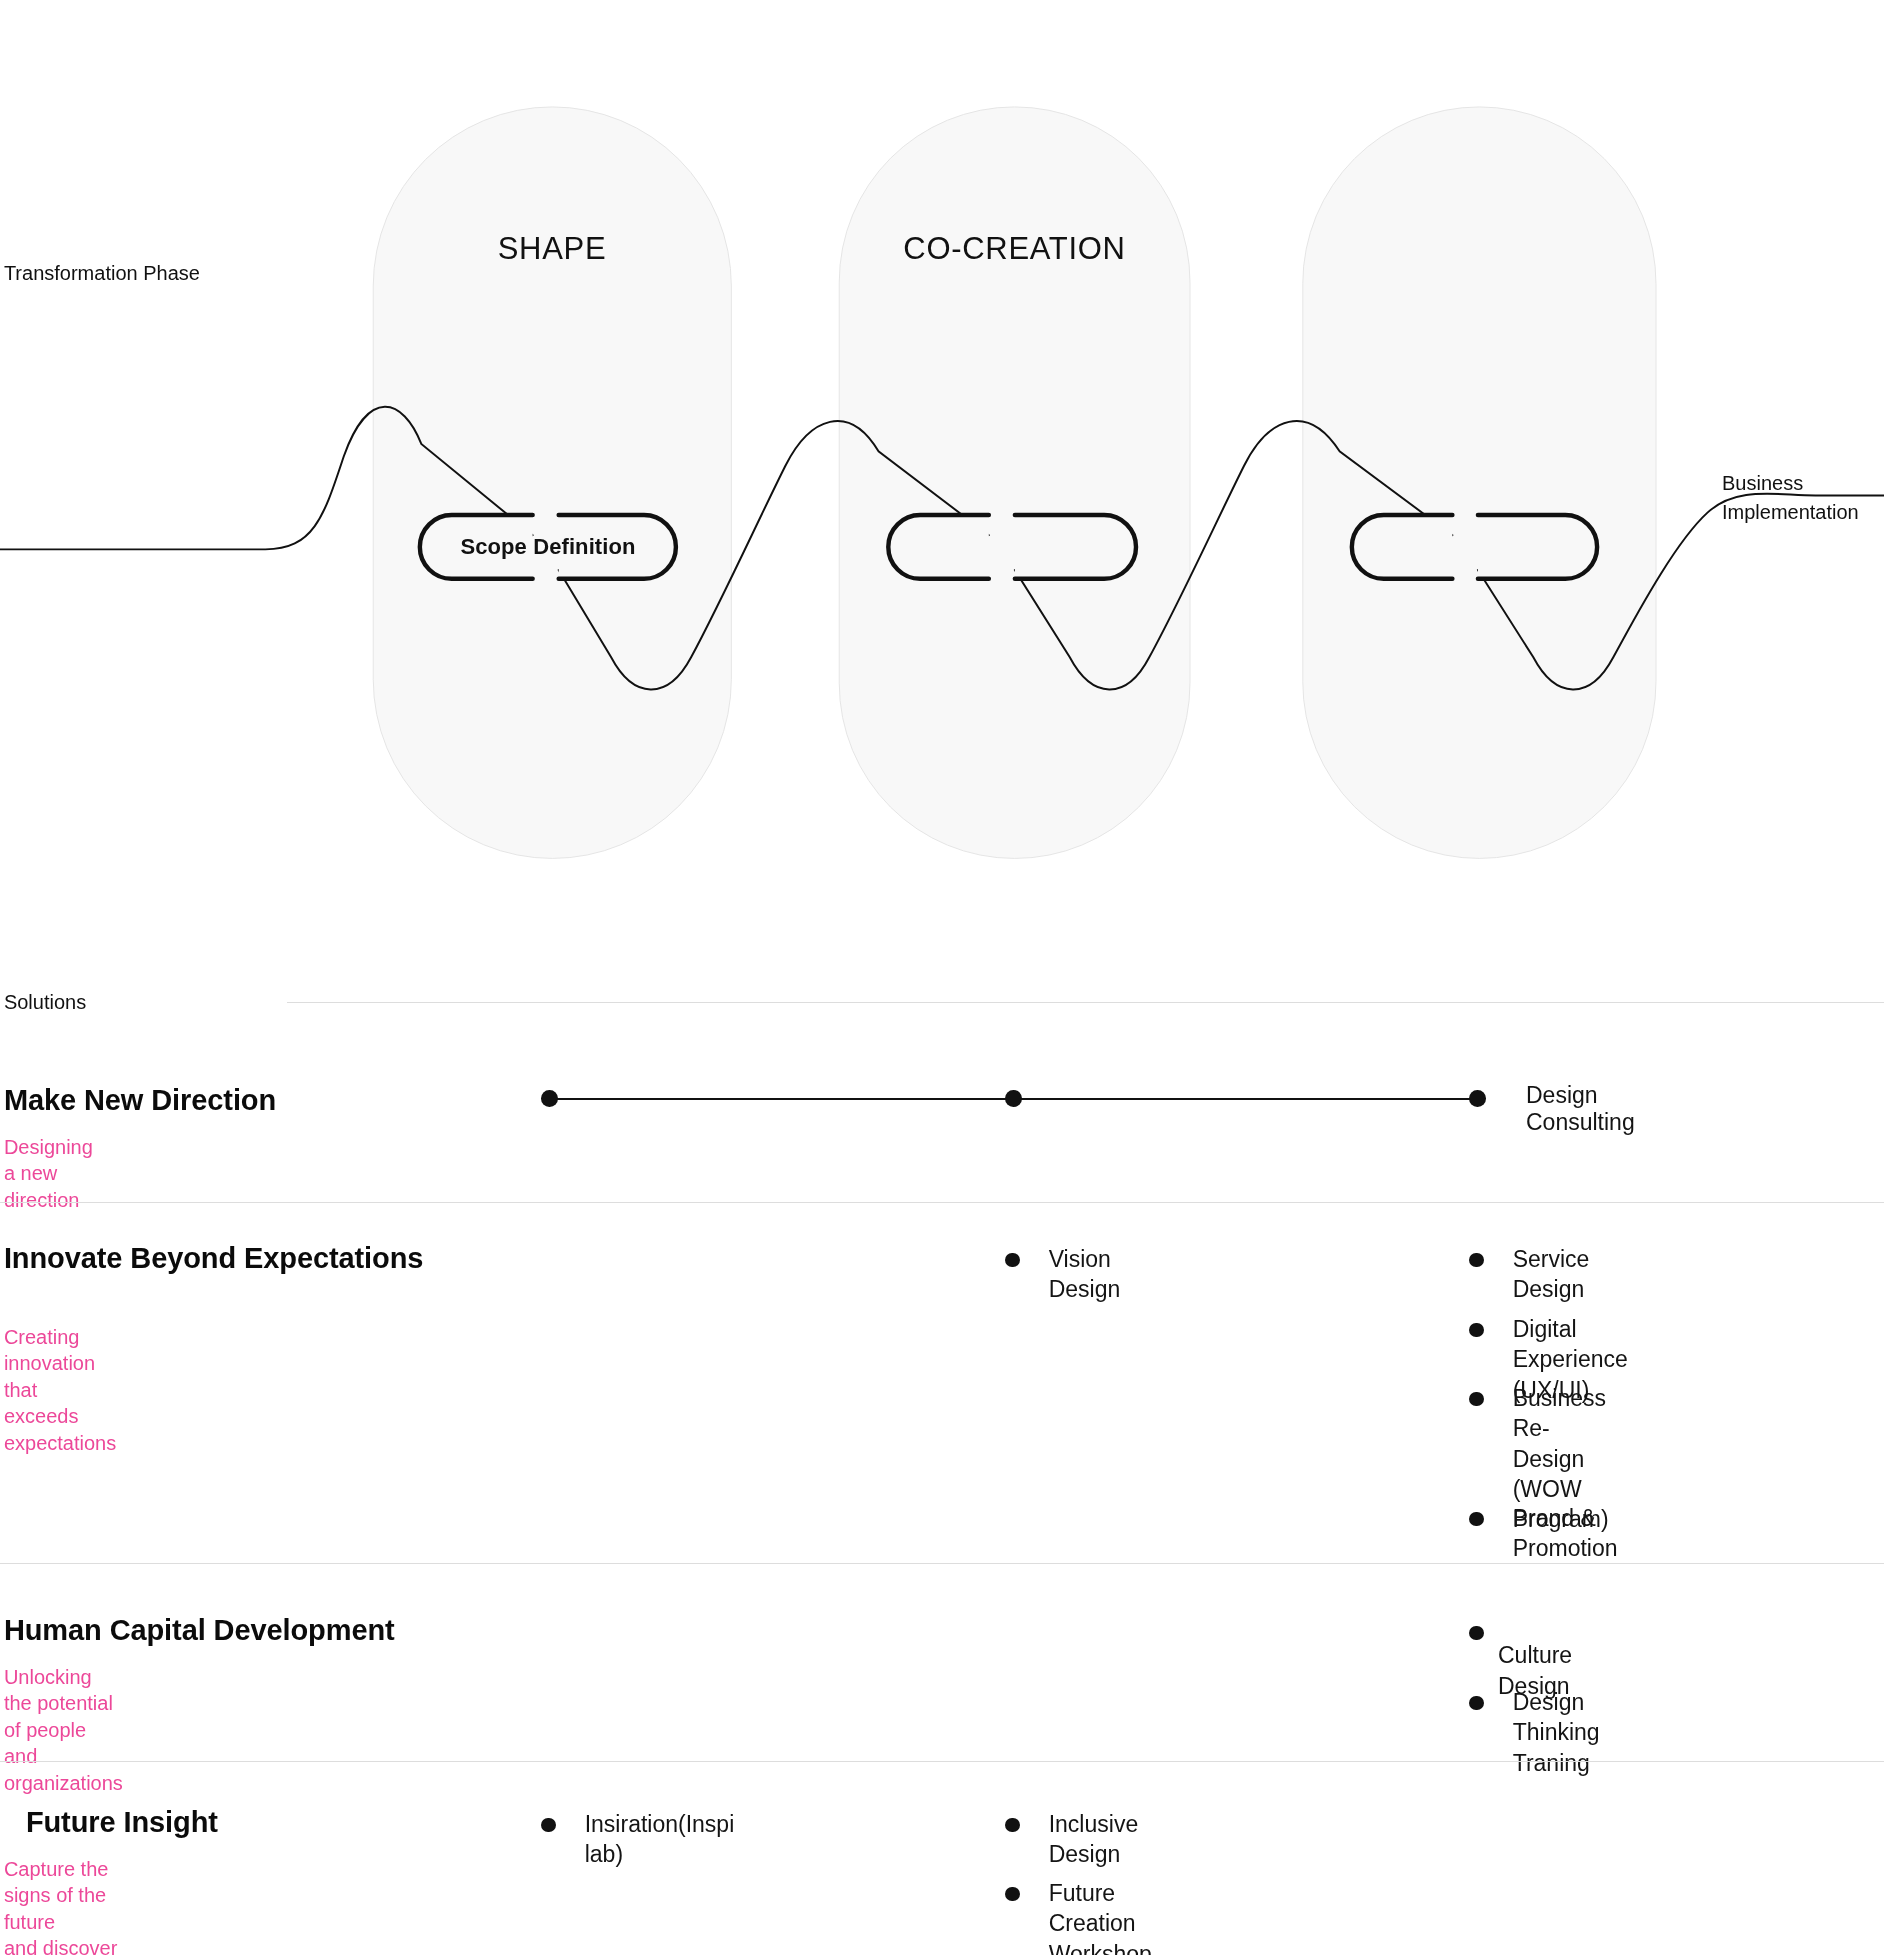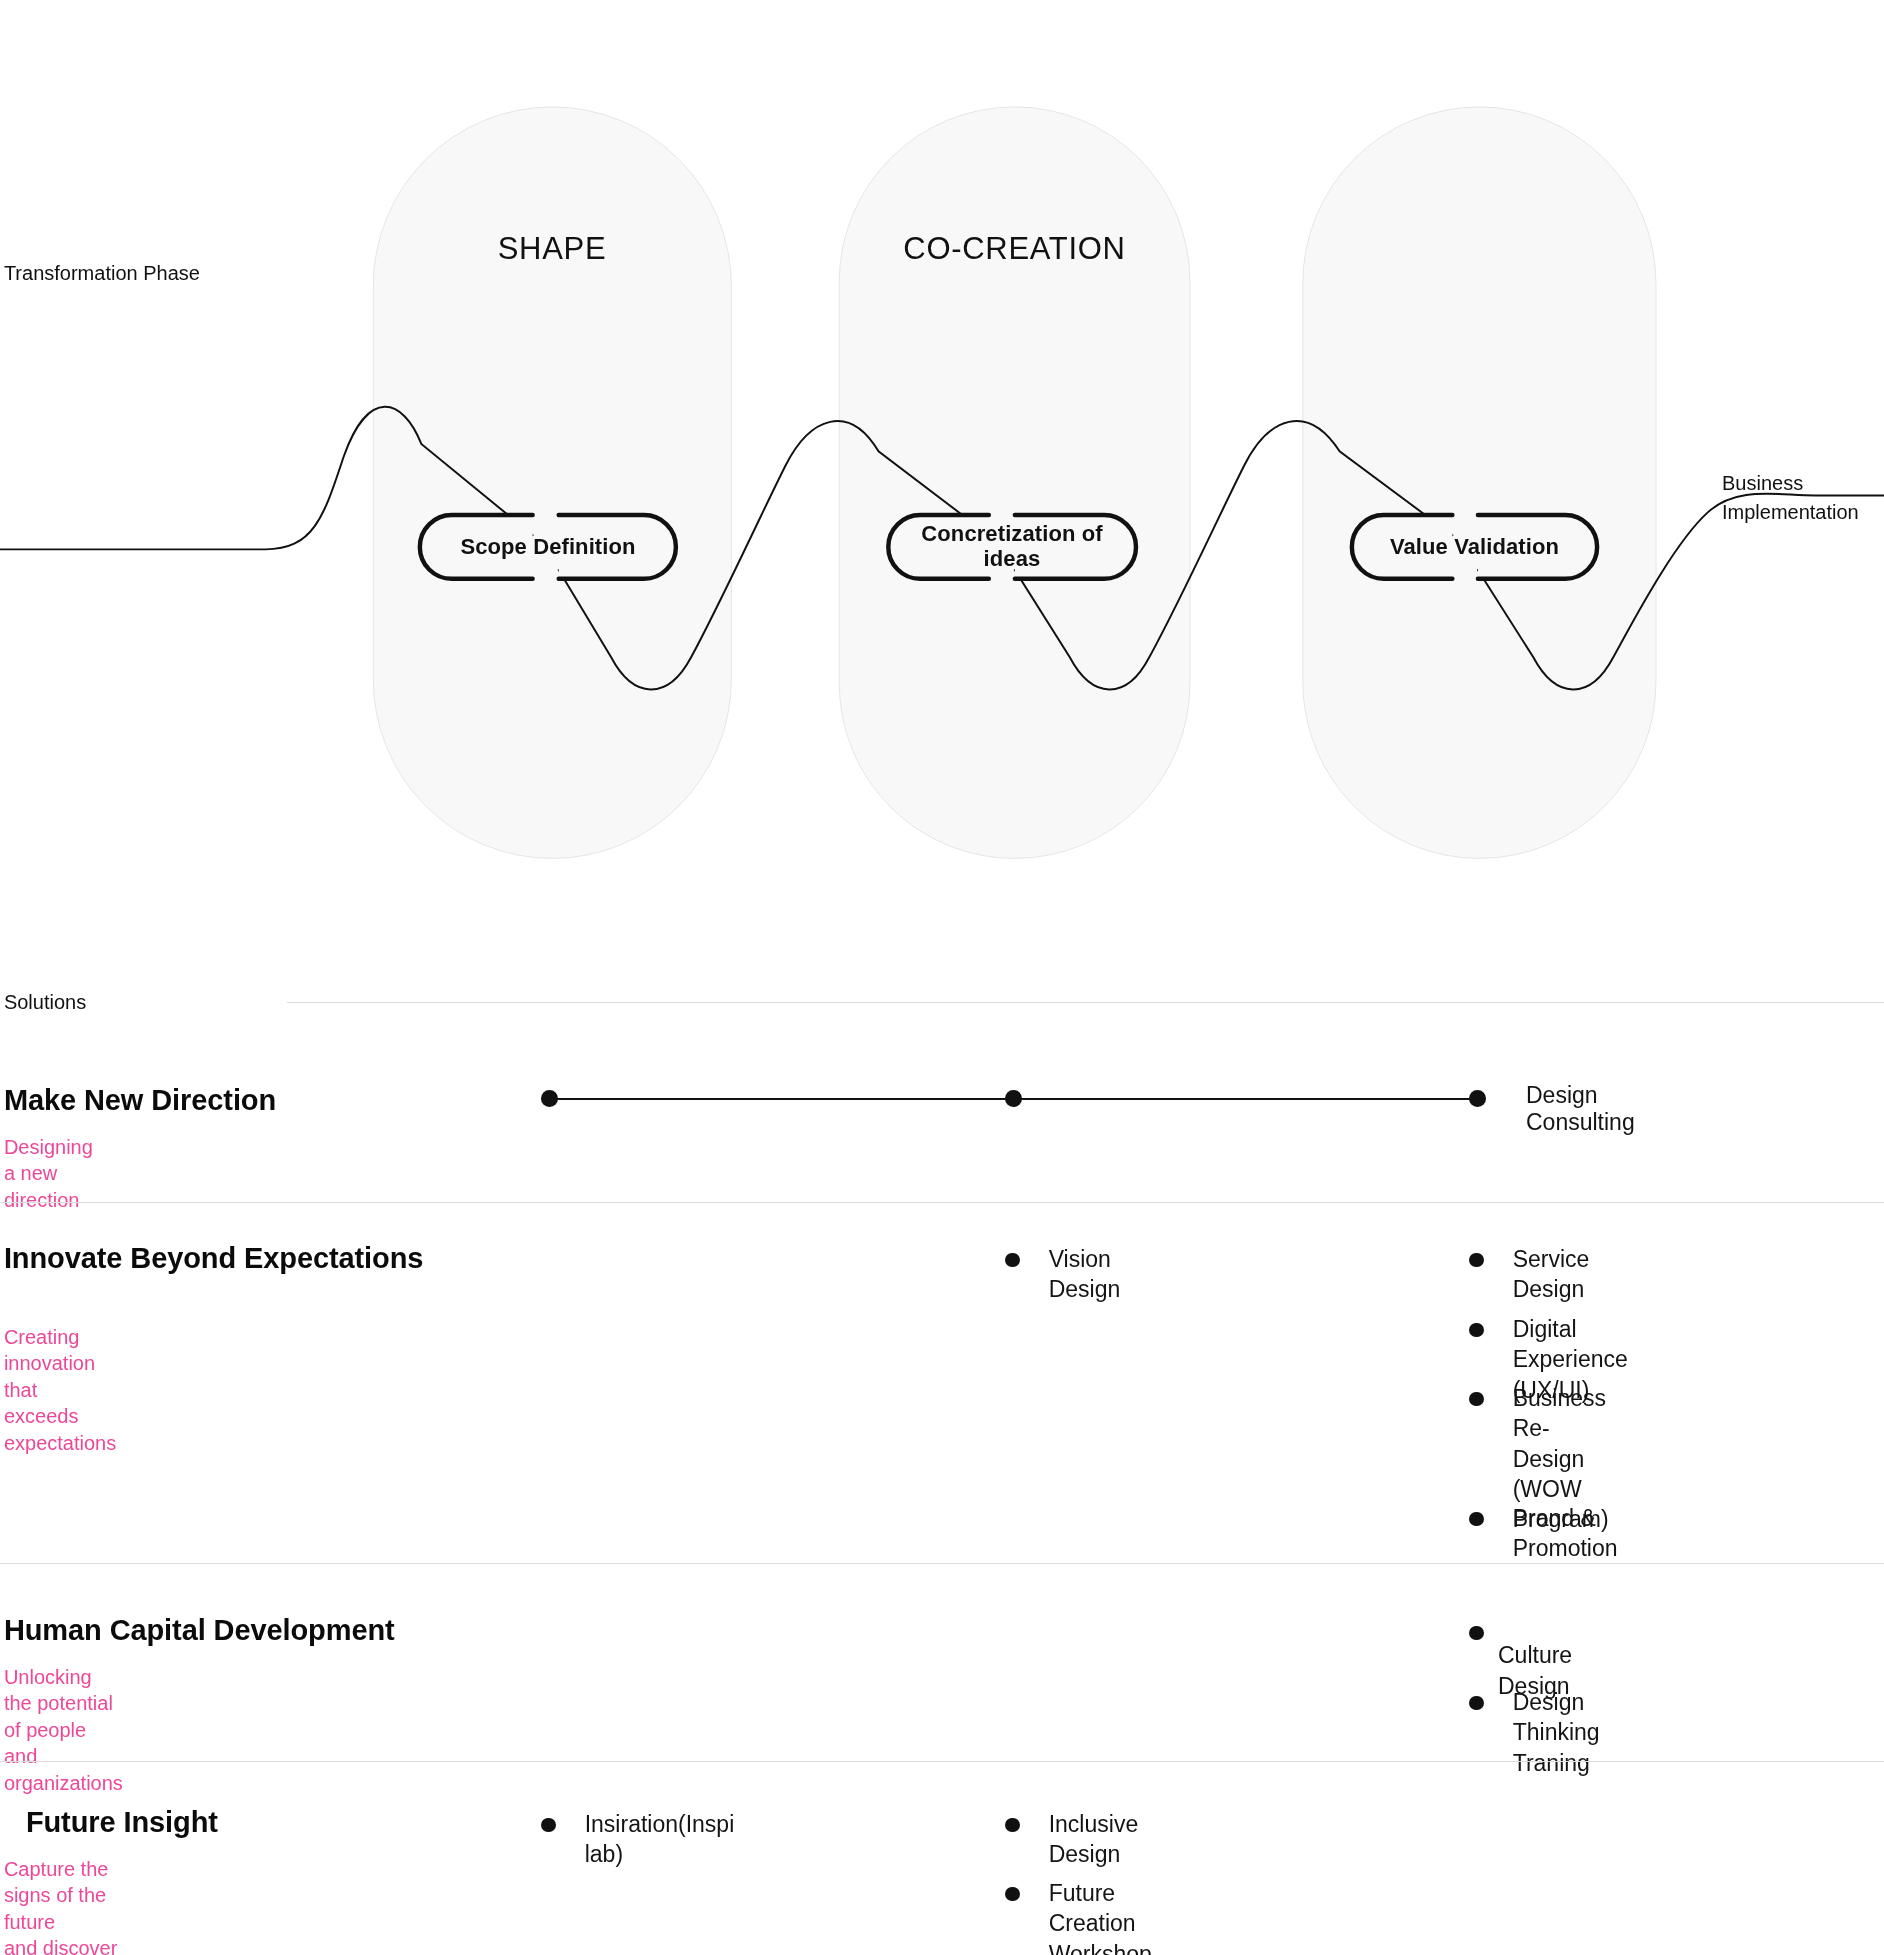--- a/index.html
+++ b/index.html
@@ -95,23 +95,20 @@
 
       <path d="M2015,1050 L1875,1050 A65,65 0 0 0 1875,1180 L2015,1180
            M2068,1180 L2250,1180 A65,65 0 0 0 2250,1050 L2068,1050"></path>
 
       <path d="M2960,1050 L2820,1050 A65,65 0 0 0 2820,1180 L2960,1180
            M3012,1180 L3190,1180 A65,65 0 0 0 3190,1050 L3012,1050"></path>
     </g>
   </svg>
 
   <div class="pill" style="left:420px;top:515px;width:256px;height:64px;">Scope Definition</div>
-  <div class="pill" style="left:888px;top:515px;width:248px;height:64px;white-space:pre-line;">Concretization of
-ideas</div>
-  <div class="pill" style="left:1352px;top:515px;width:245px;height:64px;">Value Validation</div>
 
   <div class="solutions-label">Solutions</div>
 
   <div class="sol-divider" style="left:287px;top:1002px;width:1598px;"></div>
 
   <div class="row">
     <div class="row-title" style="top:1084px;">Make New Direction</div>
     <div class="row-sub" style="top:1134px;white-space:pre-line;">Designing a new direction</div>
 
     <div class="track" style="left:550px;top:1098px;width:927px;"></div>

